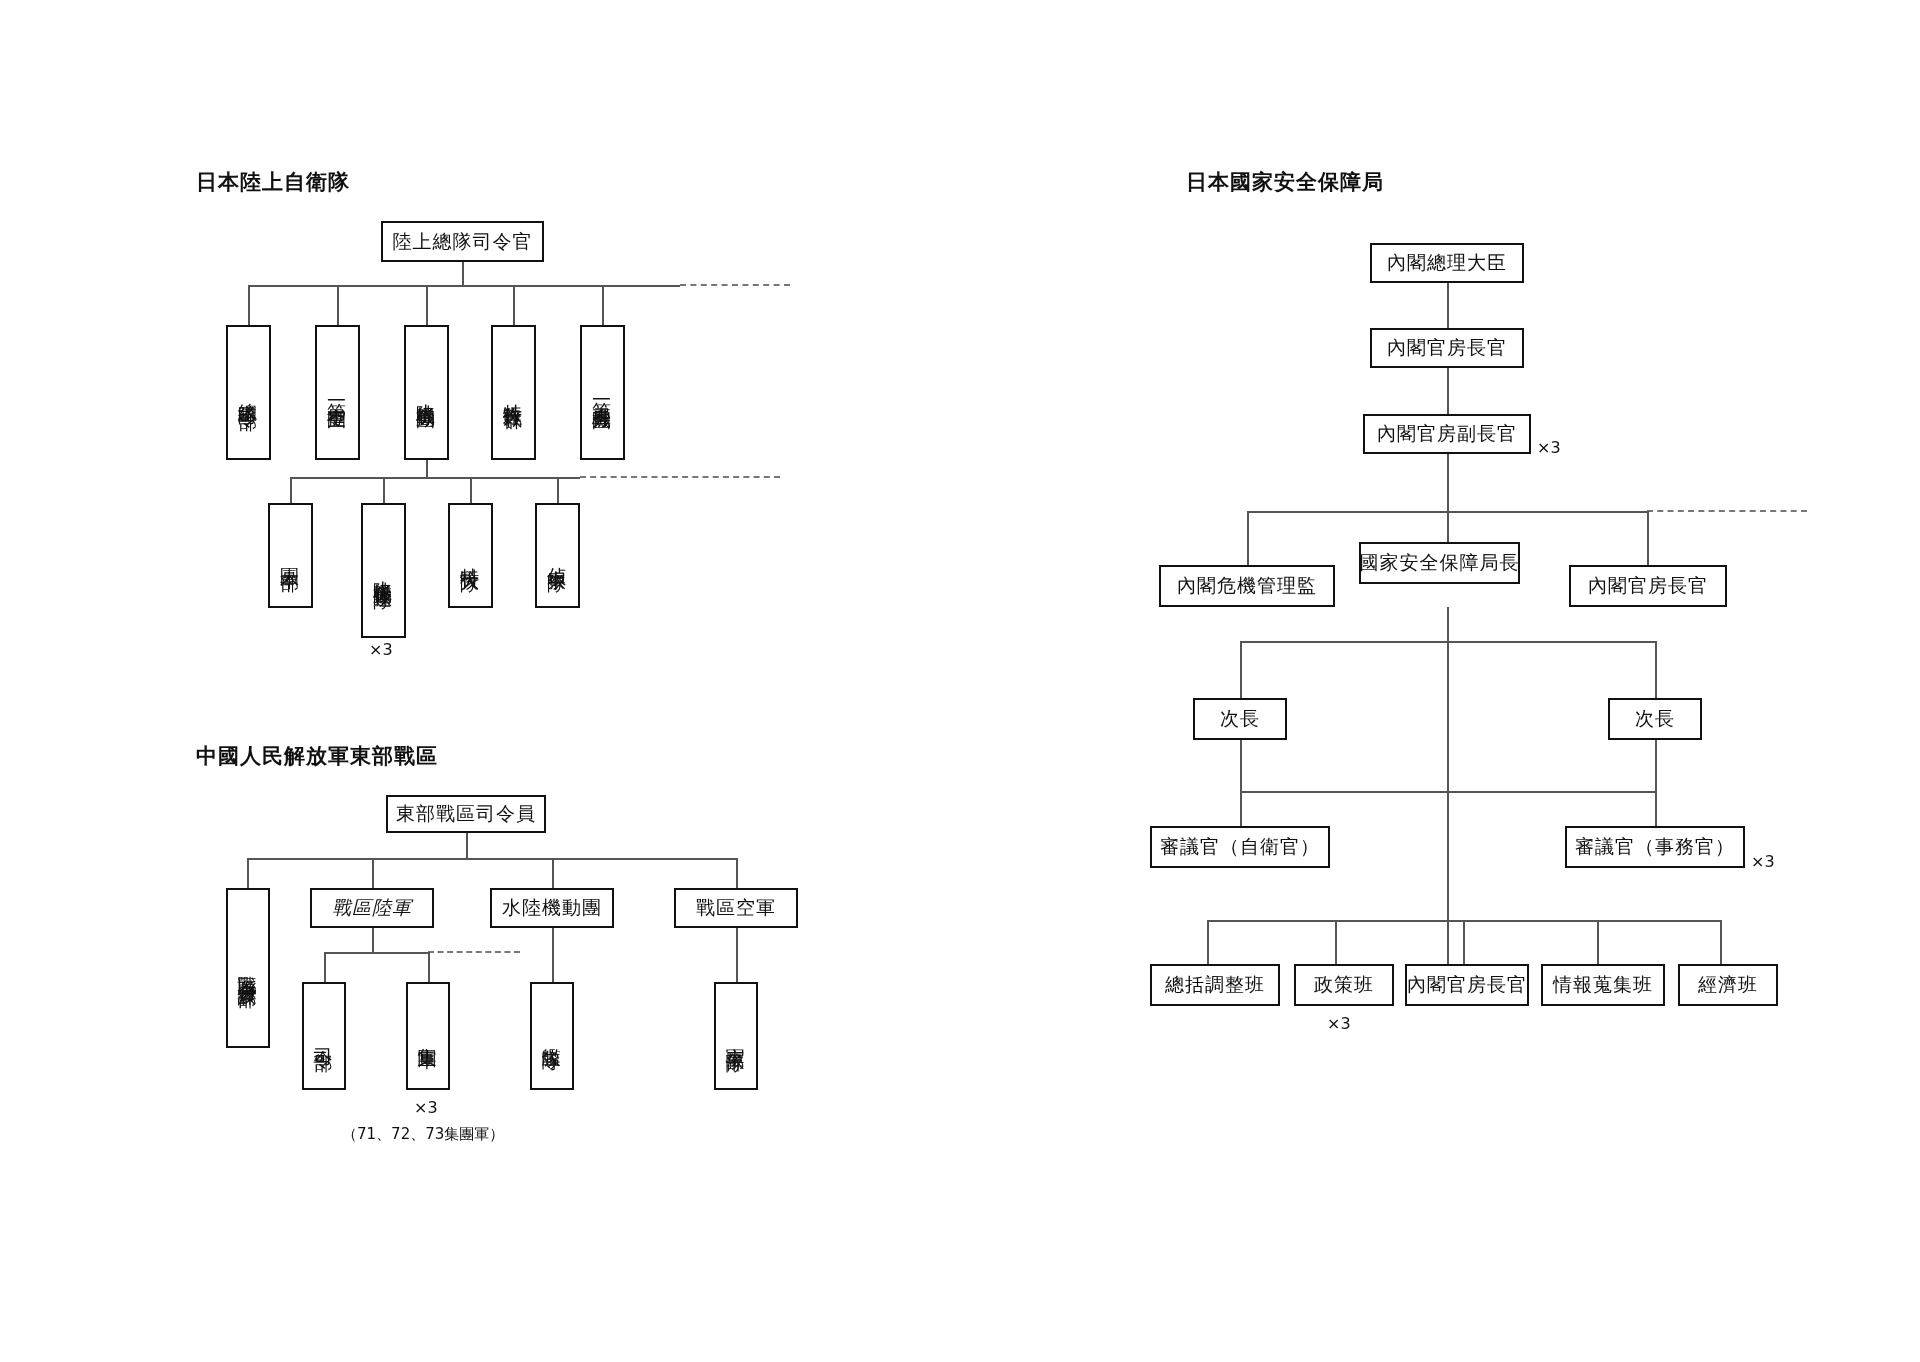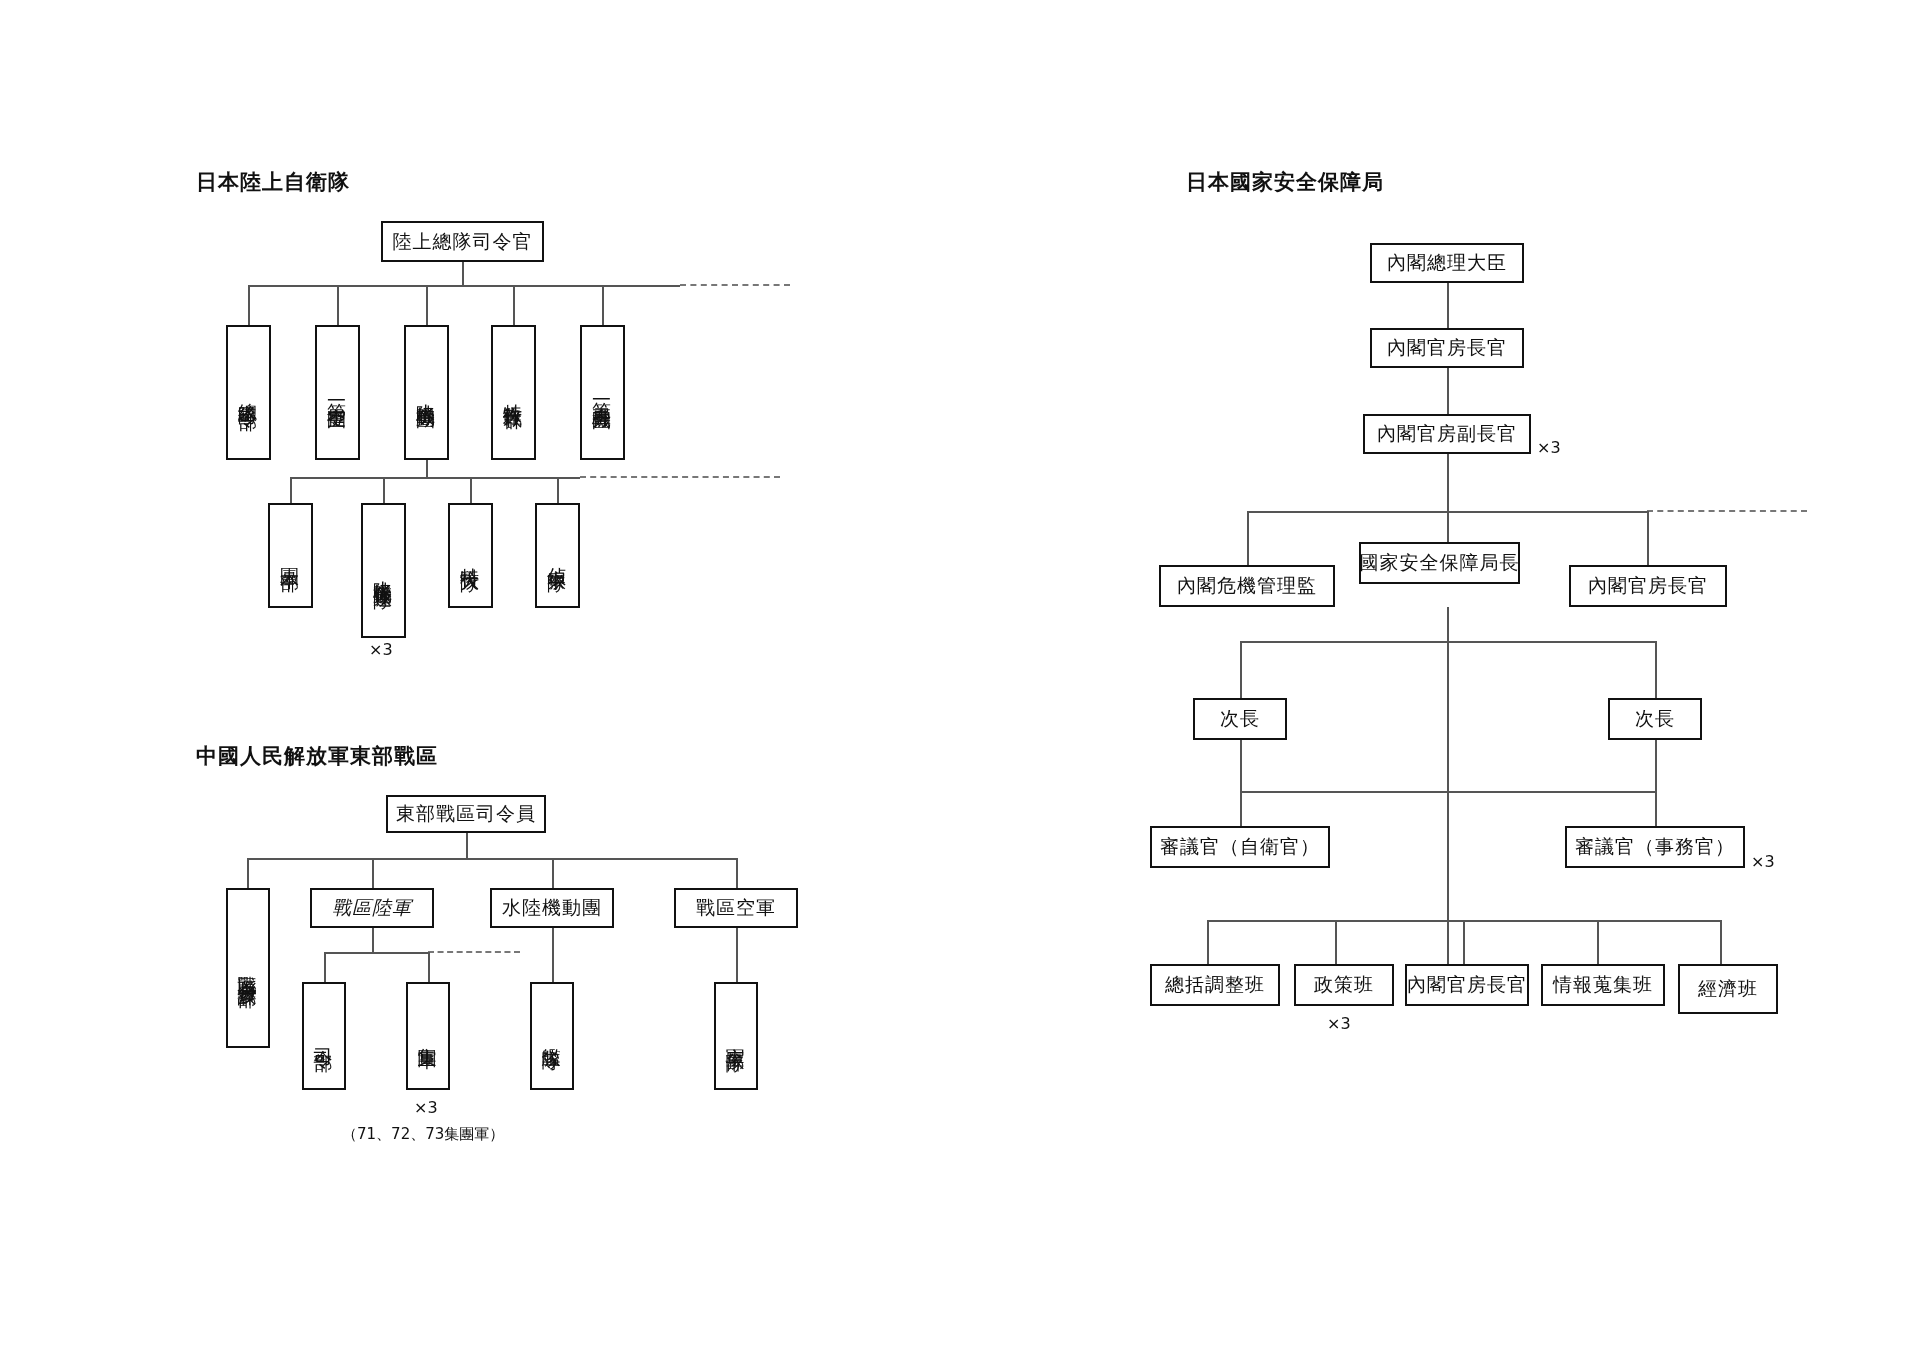--- a/index.html
+++ b/index.html
@@ -170,14 +170,14 @@
   <div class="ln v" style="left:1335px;top:920px;height:44px;"></div>
   <div class="ln v" style="left:1463px;top:920px;height:44px;"></div>
   <div class="ln v" style="left:1597px;top:920px;height:44px;"></div>
   <div class="ln v" style="left:1720px;top:920px;height:44px;"></div>
 
   <div class="box h" style="left:1150px;top:964px;width:130px;height:42px;">總括調整班</div>
   <div class="box h" style="left:1294px;top:964px;width:100px;height:42px;">政策班</div>
   <div class="mult" style="left:1327px;top:1014px;">×3</div>
   <div class="box h" style="left:1405px;top:964px;width:124px;height:42px;">內閣官房長官</div>
   <div class="box h" style="left:1541px;top:964px;width:124px;height:42px;">情報蒐集班</div>
-  <div class="box h" style="left:1678px;top:964px;width:100px;height:50px;">經濟班</div>
+  <div class="box h" style="left:1678px;top:964px;width:100px;height:42px;">經濟班</div>
 </div>
 
 </body></html>

